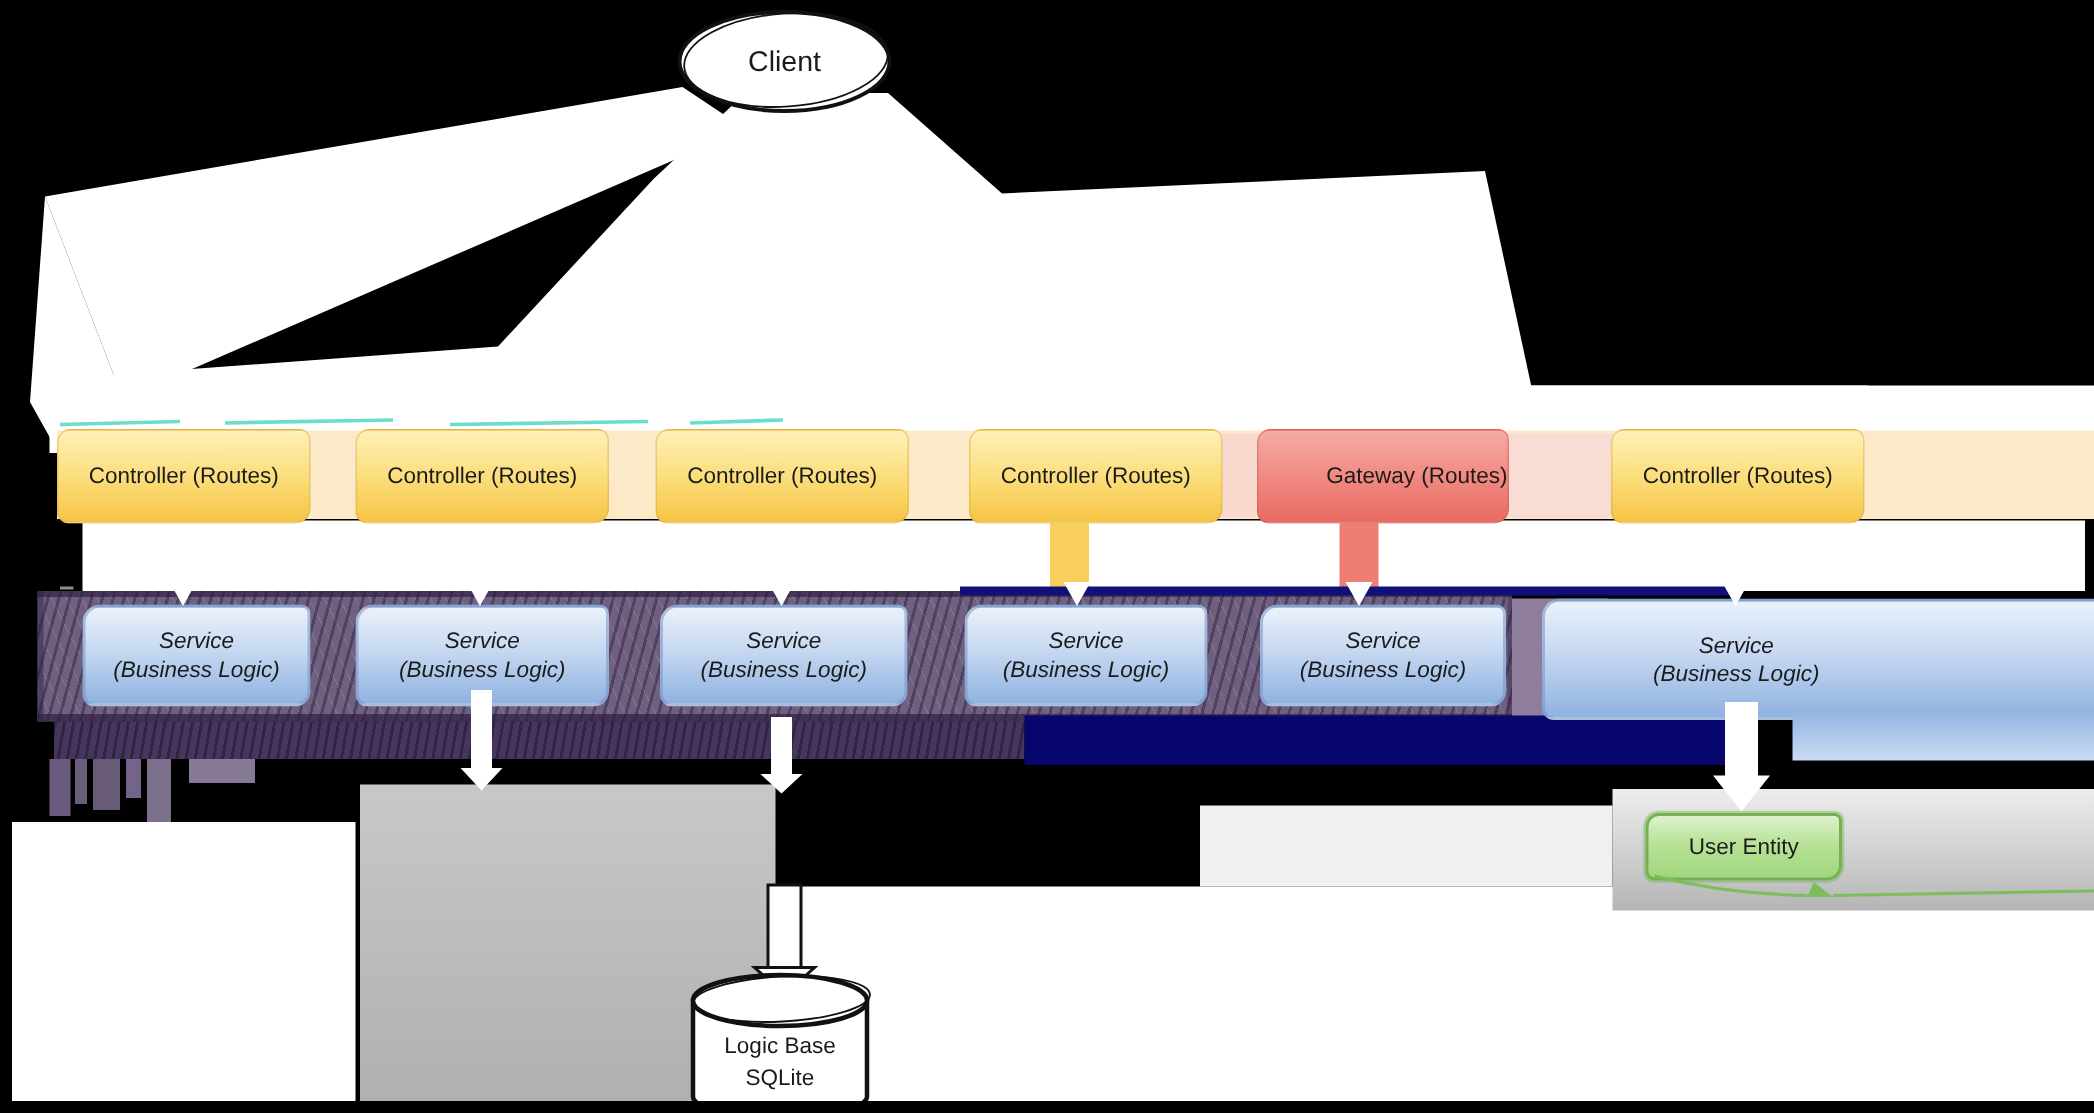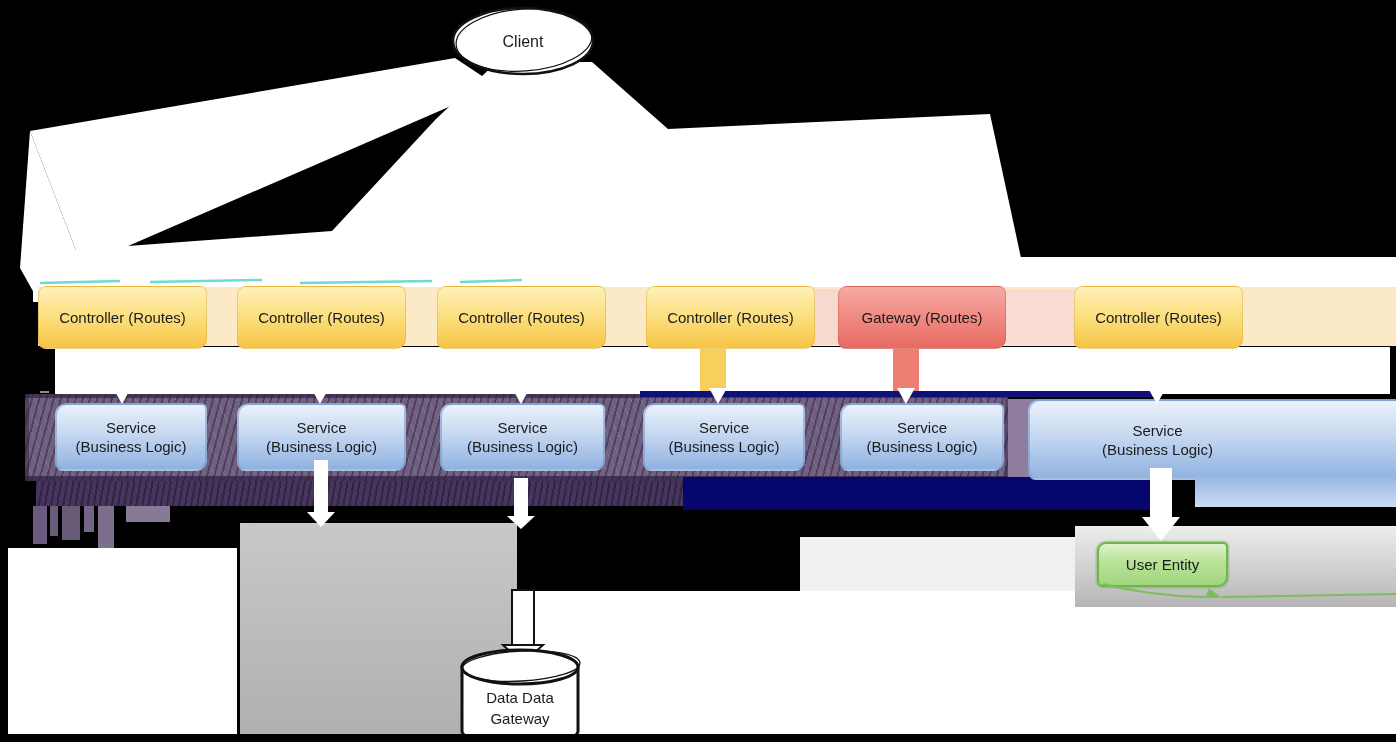--- a/index.html
+++ b/index.html
@@ -5,23 +5,23 @@
   html,body{margin:0;padding:0;background:#000;}
   .stage{position:relative;width:1396px;height:742px;background:#000;overflow:hidden;
          font-family:"Liberation Sans", sans-serif;color:#1b1b1b;}
   .abs{position:absolute;}
   .layer{position:absolute;left:0;top:0;width:1396px;height:742px;}
   .box{display:flex;align-items:center;justify-content:center;text-align:center;
        font-size:15px;line-height:19px;color:#1b1b1b;}
   .ctrl{background:linear-gradient(180deg,#FEF0B8 0%,#FBDC77 55%,#F6C445 100%);
         border-radius:9px 7px 10px 8px;border:1px solid rgba(214,166,62,.45);align-items:center;}
   .gate{background:linear-gradient(180deg,#F6ABA4 0%,#F08A82 50%,#E86B62 100%);
-        border-radius:9px 7px 10px 8px;border:1px solid rgba(200,90,80,.45);}
+        border-radius:9px 7px 10px 8px;border:1px solid rgba(200,90,80,.45);justify-content:flex-end;}
   .svc{background:linear-gradient(180deg,#EAF1FB 0%,#C6D8F1 45%,#8FB2E0 100%);
-       border-radius:12px 6px 10px 8px;border:2px solid rgba(118,148,197,.55);}
+       border-radius:12px 6px 10px 8px;border:2px solid rgba(118,148,197,.55);font-style:italic;}
   .band-purple{background:#70607F;
        background-image:repeating-linear-gradient(105deg,rgba(28,14,44,.38) 0 2px,rgba(0,0,0,0) 2px 7px),
                         repeating-linear-gradient(63deg,rgba(235,230,245,.10) 0 1px,rgba(0,0,0,0) 1px 9px);
        box-shadow:inset 0 4px 0 rgba(45,30,65,.65), inset 0 -5px 0 rgba(45,30,65,.7),
                   inset 4px 0 0 rgba(45,30,65,.5), inset -3px 0 0 rgba(45,30,65,.4);}
   .subband{background:#46355F;
        background-image:repeating-linear-gradient(100deg,rgba(0,0,0,.30) 0 2px,rgba(0,0,0,0) 2px 6px);}
   .greenbox{background:linear-gradient(180deg,#DDF1CC 0%,#B8E297 45%,#A0D67E 100%);
        border:2.5px solid #74B24F;border-radius:9px 5px 10px 6px;
        box-shadow:0 0 0 1.5px rgba(116,178,79,.45);}
@@ -154,22 +154,22 @@
     </g>
     <g>
       <path d="M462,667 L462,731 A58,14 0 0 0 578,731 L578,667 Z" fill="#FFFFFF" stroke="#111" stroke-width="3"></path>
       <ellipse cx="520" cy="667" rx="58" ry="17" fill="#FFFFFF" stroke="#111" stroke-width="3"></ellipse>
       <ellipse cx="521" cy="666" rx="59" ry="15" fill="none" stroke="#111" stroke-width="1.3" transform="rotate(-3 521 666)"></ellipse>
     </g>
     <rect x="20" y="734" width="1376" height="8" fill="#000000"></rect>
   </svg>
 
   <div class="abs txt2" style="left:466px;top:686px;width:108px;height:44px;font-size:15px;line-height:21px;">
-    <span>Data Data</span>
-    <span>Gateway</span>
+    <span>Logic Base</span>
+    <span>SQLite</span>
   </div>
 
   <div class="abs box ctrl" style="left:38px;top:286px;width:167px;height:61px;">
     <span>Controller (Routes)</span>
   </div>
   <div class="abs box ctrl" style="left:237px;top:286px;width:167px;height:61px;">
     <span>Controller (Routes)</span>
   </div>
   <div class="abs box ctrl" style="left:437px;top:286px;width:167px;height:61px;">
     <span>Controller (Routes)</span>
@@ -177,17 +177,17 @@
   <div class="abs box ctrl" style="left:646px;top:286px;width:167px;height:61px;">
     <span>Controller (Routes)</span>
   </div>
   <div class="abs box gate" style="left:838px;top:286px;width:166px;height:61px;">
     <span>Gateway (Routes)</span>
   </div>
   <div class="abs box ctrl" style="left:1074px;top:286px;width:167px;height:61px;">
     <span>Controller (Routes)</span>
   </div>
 
-  <div class="abs box" style="left:453px;top:28px;width:140px;height:26px;font-size:16px;">
+  <div class="abs box" style="left:453px;top:28px;width:140px;height:26px;font-size:19px;">
     <span>Client</span>
   </div>
 
 </div>
 
 </body></html>

